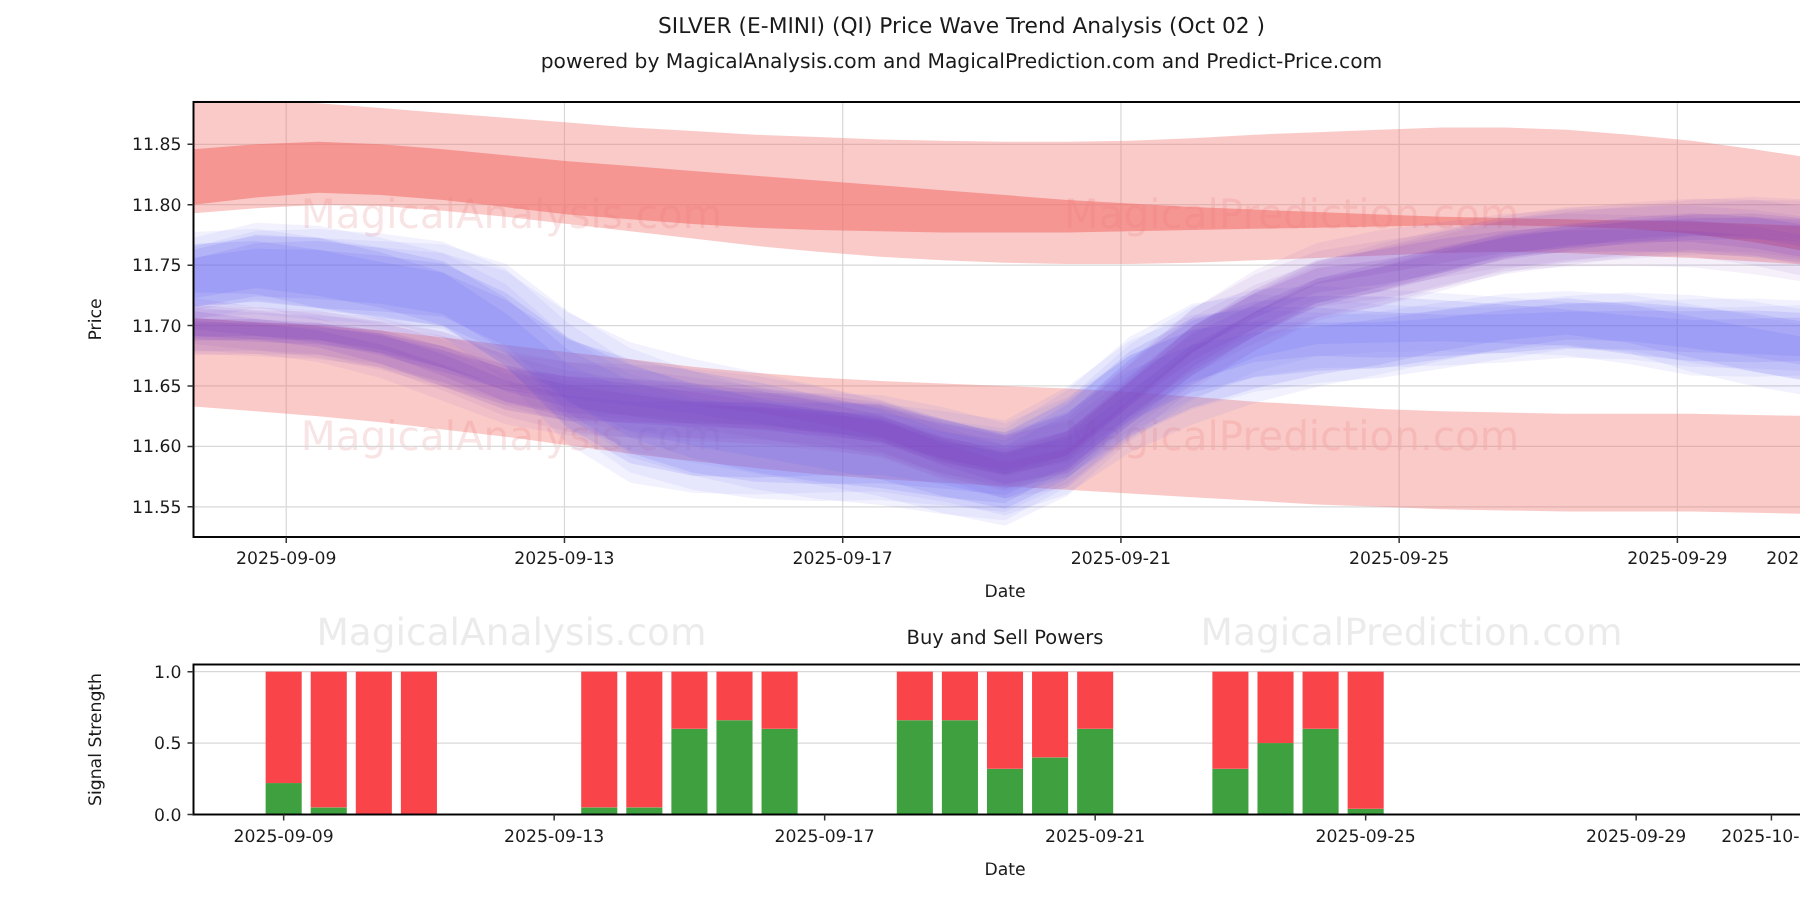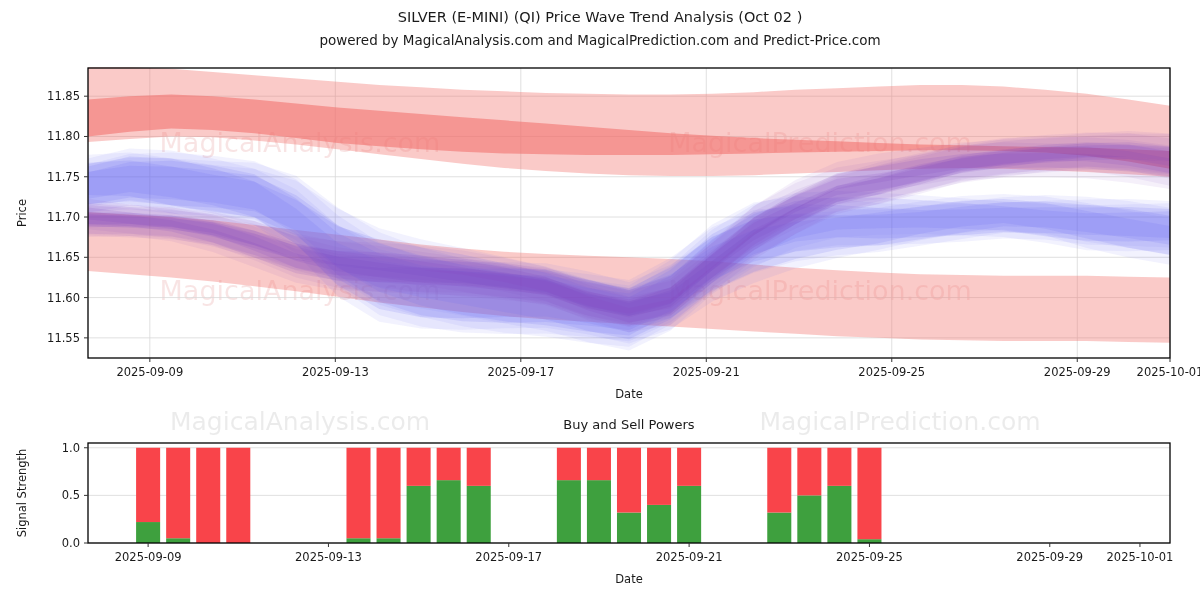--- a/index.html
+++ b/index.html
@@ -1,17 +1,17 @@
 <!DOCTYPE html>
 <html><head>
 <meta charset="utf-8">
 <style>
   html,body{margin:0;padding:0;background:#ffffff;}
   body{width:1200px;height:600px;font-family:"DejaVu Sans","Liberation Sans",sans-serif;overflow:hidden;}
-  #root{position:relative;width:1064px;height:600px;}
+  #root{position:relative;width:1064px;height:600px;padding-left:41px;}
   svg{display:block;}
   .ttl{font-size:14.5px;fill:#1a1a1a;text-anchor:middle;}
   .sub{font-size:13.5px;fill:#1a1a1a;text-anchor:middle;}
   .axlab{font-size:11.5px;fill:#1a1a1a;text-anchor:middle;}
   .ytick{font-size:11.5px;fill:#1a1a1a;text-anchor:end;}
   .xtick{font-size:11.5px;fill:#1a1a1a;text-anchor:middle;}
   .panel-ttl{font-size:13px;fill:#1a1a1a;text-anchor:middle;}
   .wm{font-size:27px;fill:#cf3a3a;opacity:.13;text-anchor:middle;}
   .wm2{font-size:25px;fill:#8a8a8a;opacity:.16;text-anchor:middle;}
   .grid{stroke:#d8d8d8;stroke-width:.8;}

